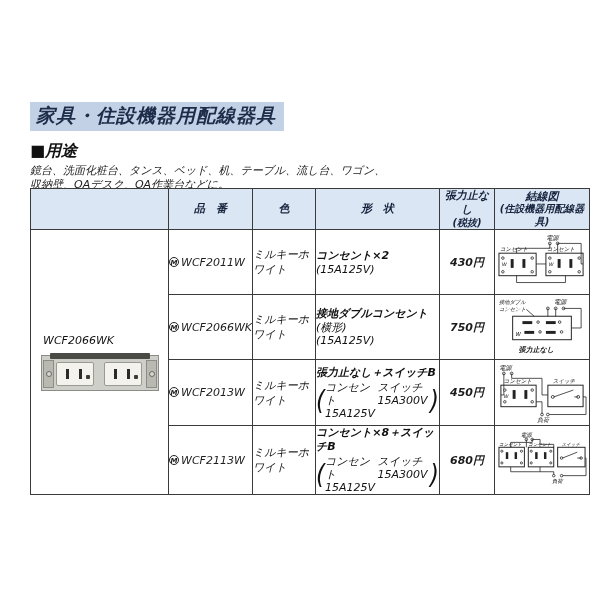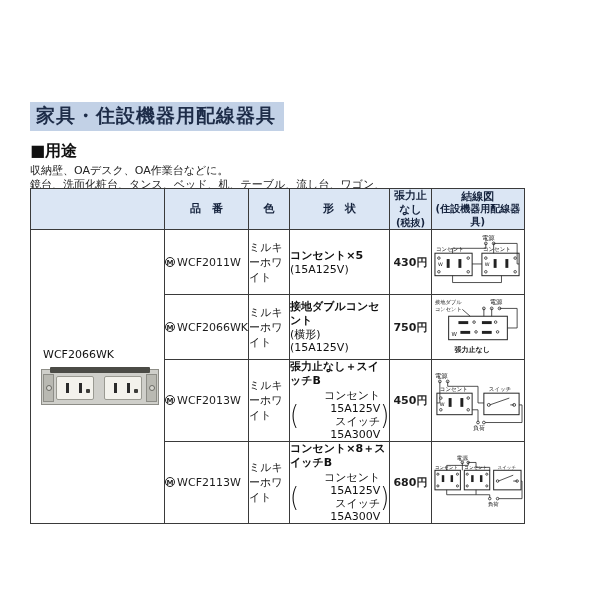--- a/index.html
+++ b/index.html
@@ -1,17 +1,17 @@
 <!DOCTYPE html>
 <html style="--title-bg: #c2d1e6; --header-bg: #dbe6f4;"><head>
 <meta charset="utf-8">
 <style>
   html,body{margin:0;padding:0;background:#fff;}
   body{font-family:"DejaVu Sans","Liberation Sans",sans-serif;color:#1c1c1c;}
-  .sheet{position:relative;width:525px;height:600px;background:#fff;overflow:hidden;}
+  .sheet{position:relative;width:600px;height:600px;background:#fff;overflow:hidden;font-style:italic;}
 
   .title{
     position:absolute;left:30px;top:102px;
     background:var(--title-bg,#c2d1e6);
     color:#1d2c48;font-size:19px;font-weight:bold;letter-spacing:1px;
     padding:3px 8px 4px 6px;line-height:1.15;margin:0;
   }
   .usage{position:absolute;left:30px;top:141px;}
   .usage-head{font-size:16px;font-weight:bold;color:#111;margin-bottom:2px;}
   .usage-line{font-size:11px;line-height:14px;color:#222;}
@@ -39,21 +39,21 @@
   td.cell-diagram{text-align:center;padding:2px 0;margin-top:15px;}
 
   .mmark{
     display:inline-block;width:10px;height:10px;border:1px solid #222;border-radius:50%;
     font-size:7px;line-height:10px;text-align:center;font-weight:bold;color:#222;
     margin-right:2px;vertical-align:1px;box-sizing:border-box;
   }
 
   .paren-group{display:flex;align-items:center;margin-top:1px;}
   .big-paren{font-size:23px;font-weight:300;line-height:1;transform:scaleY(1.15);color:#111;}
-  .paren-lines{display:flex;flex-direction:column;text-align:right;}
+  .paren-lines{display:flex;flex-direction:row;}
 
   
   td.cell-product{vertical-align:middle;}
   .product-box{padding-left:10px;}
   .product-model{font-size:11px;color:#111;margin-bottom:8px;padding-left:2px;}
   .plate{position:relative;width:118px;height:36px;background:#cfcfca;border:1px solid #8d8d87;box-sizing:border-box;}
   .plate-top{position:absolute;left:8px;top:-3px;width:100px;height:6px;background:#4b4b46;border-radius:1px;}
   .socket{position:absolute;top:6px;width:38px;height:24px;background:#f3f2ec;border:1px solid #9a9a92;box-sizing:border-box;border-radius:2px;}
   .socket.s1{left:14px;}
   .socket.s2{left:62px;}
@@ -74,22 +74,22 @@
 </style>
 </head>
 <body>
 
 <div class="sheet">
 
   <h1 class="title">家具・住設機器用配線器具</h1>
 
   <div class="usage">
     <div class="usage-head">■用途</div>
+    <div class="usage-line">鏡台、洗面化粧台、タンス、ベッド、机、テーブル、流し台、ワゴン、</div>
     <div class="usage-line">収納壁、OAデスク、OA作業台などに。</div>
-    <div class="usage-line">鏡台、洗面化粧台、タンス、ベッド、机、テーブル、流し台、ワゴン、</div>
   </div>
 
   <table class="catalog">
     <colgroup>
       <col style="width:138px">
         <col style="width:67px">
         <col style="width:63px">
       <col style="width:124px">
         <col style="width:55px">
         <col style="width:95px">
@@ -133,21 +133,21 @@
               </div>
               <div class="tab right">
                   <span class="screw"></span>
                 </div>
             </div>
           </div>
         </td>
         <td class="cell-part"><span class="mmark">M</span><span>WCF2011W</span></td>
         <td class="cell-color">ミルキーホワイト</td>
         <td class="cell-shape">
-          <div class="shape-title">コンセント×5</div>
+          <div class="shape-title">コンセント×2</div>
           <div class="shape-sub">(15A125V)</div>
         </td>
         <td class="cell-price">430円</td>
         <td class="cell-diagram">
           <svg class="diagram" width="90" height="60" viewBox="0 0 92 60">
             <text x="50" y="8" font-size="6.5">電源</text>
             <circle class="term" cx="54" cy="11" r="1.4"></circle>
               <circle class="term" cx="62" cy="11" r="1.4"></circle>
             <polyline class="wire" points="54,11 54,16 20,16 20,21"></polyline>
             <polyline class="wire" points="62,11 62,21"></polyline>

